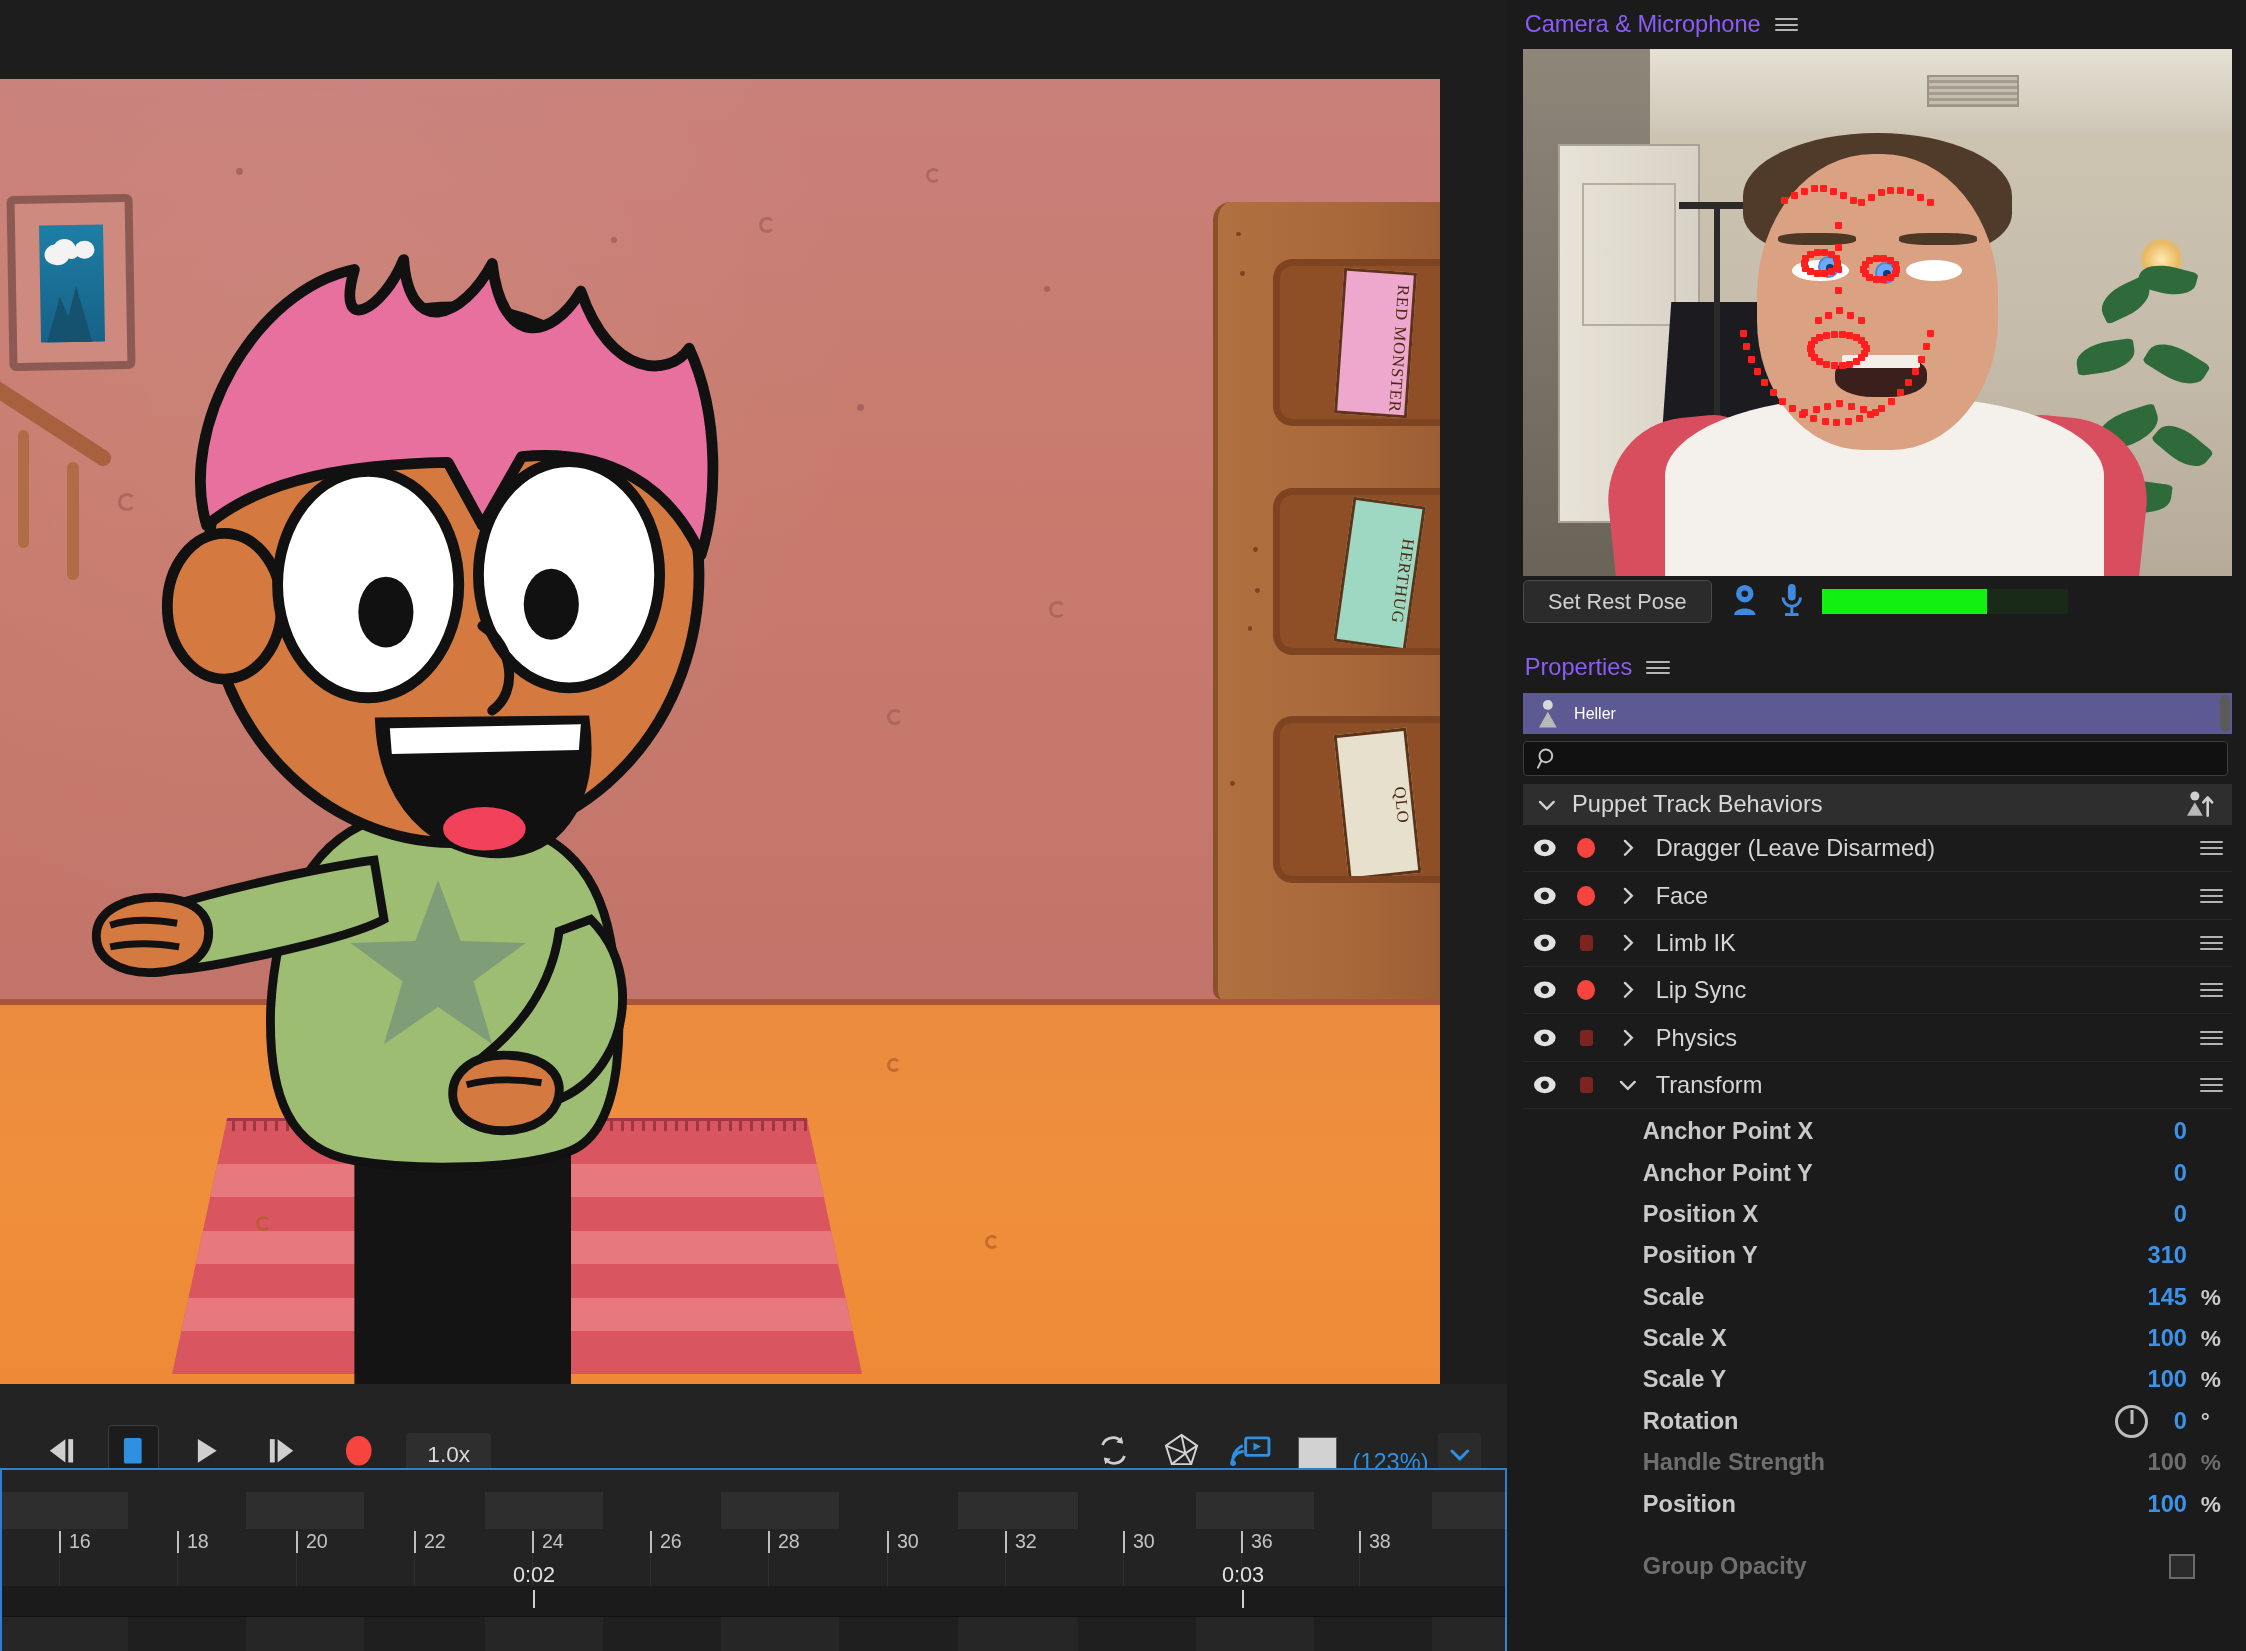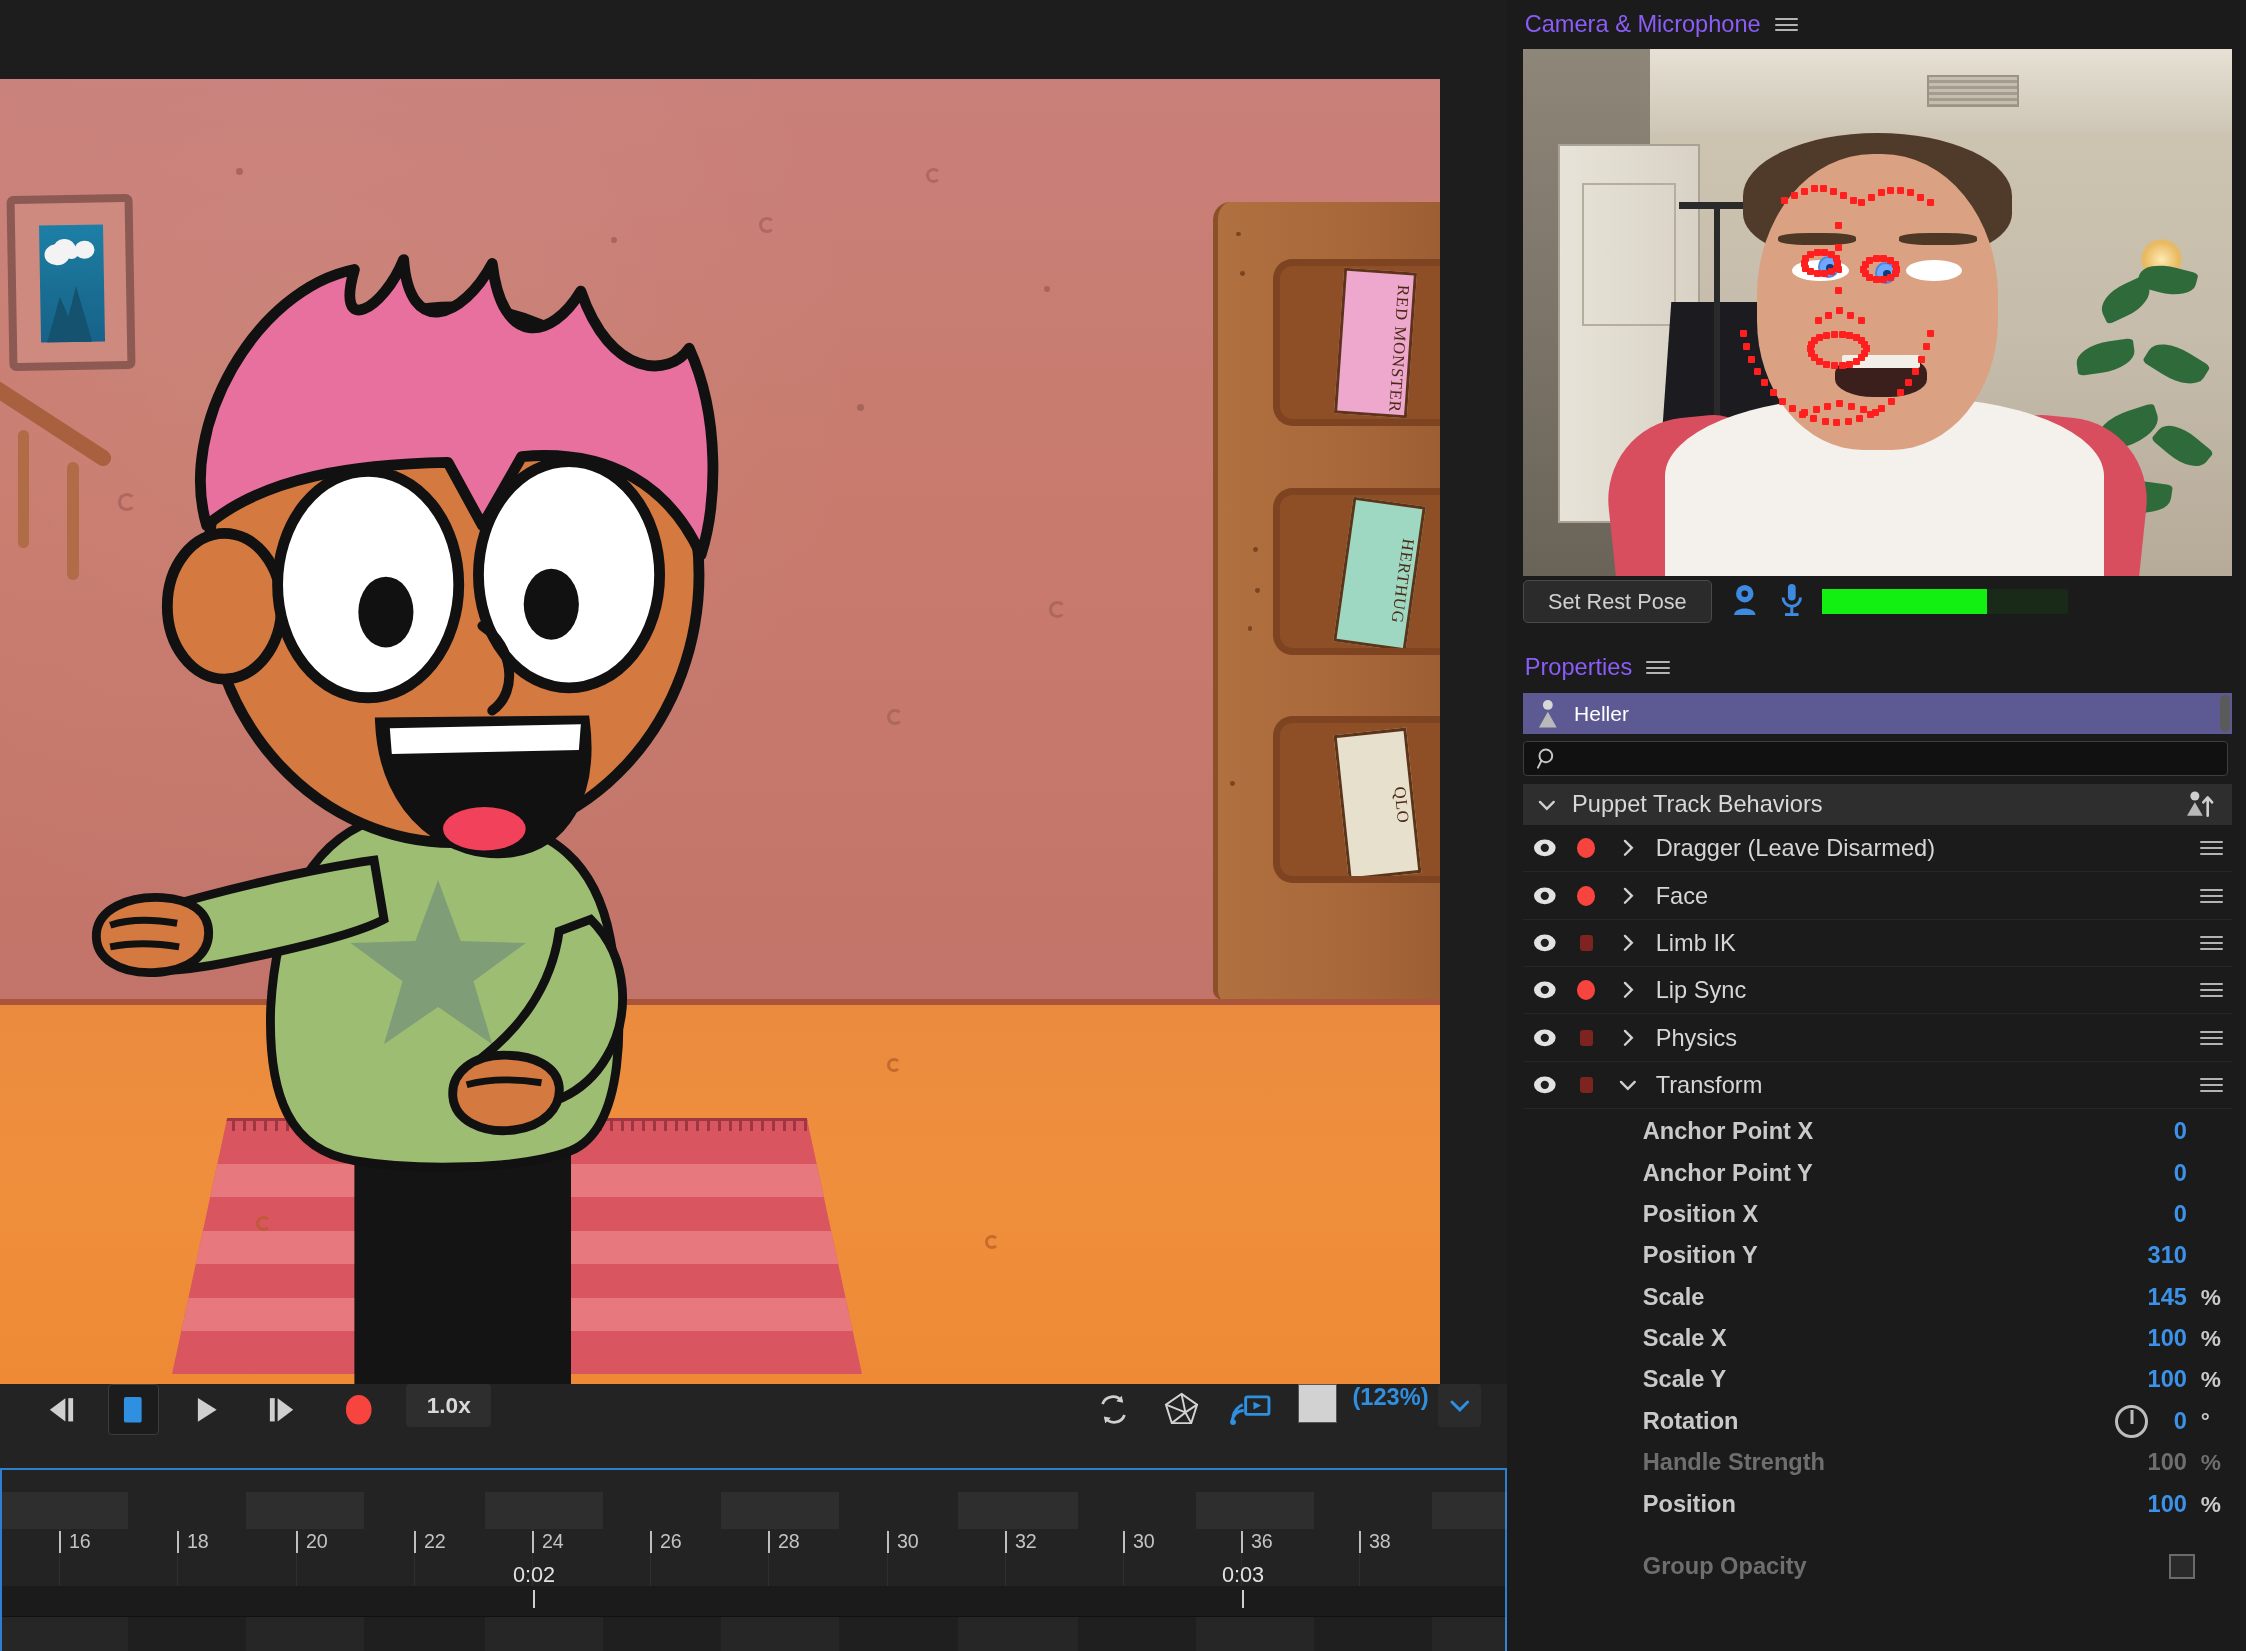--- a/index.html
+++ b/index.html
@@ -95,21 +95,21 @@
     text-align:center; padding-top:7.9px; font-family:"Liberation Serif", serif;
     letter-spacing:1px;
   }
   .shelf-dot { position:absolute; width:4.9px; height:4.9px; background:#7a4520; border-radius:50%; }
   
   #character { position:absolute; left:59px; bottom:-7.9px; width:768px; height:1162px; }
 
   
   #playbar {
     position:absolute; left:0; top:1384px; width:1507px; height:92px;
-    background:#232323; display:flex; align-items:flex-start;font-weight:bold;
+    background:#232323; display:flex; align-items:flex-end;
   }
   .pb-btn {
     width:51px; height:51px; display:flex; align-items:center; justify-content:center;
     border-radius:3.9px; cursor:pointer;
   }
   .pb-btn.boxed { background:#1c1c1c; border:1px solid #3c3c3c; }
   .speed-box {
     min-width:85px; height:43px; background:#2e2e2e; border-radius:3.9px;
     display:flex; align-items:center; justify-content:center;
     font-size:22.7px; color:#d8d8d8; margin-left:21.7px; cursor:pointer;
@@ -233,21 +233,21 @@
   .meter { width:246px; height:25.6px; background:#1a2a18; border-radius:2px; position:relative;}
   .meter-fill { position:absolute; left:0; top:0; bottom:0; background:#12f012; }
 
   
   #props-head { position:absolute; left:0; top:642px; width:100%; height:51px; }
   #puppet-row {
     position:absolute; left:15.8px; top:693px; width:709px; height:41px;
     background:#5d5a93; display:flex; align-items:center; gap:15.8px; padding-left:13.8px;
     cursor:pointer;
   }
-  #puppet-row .pname { font-size:21px; color:#fff; }
+  #puppet-row .pname { font-size:16px; color:#fff; }
   #search-row {
     position:absolute; left:15.8px; top:741px; width:705px; height:35px;
     background:#111; border:1px solid #3e3e3e; border-radius:3.9px;
     display:flex; align-items:center; padding-left:11.8px; cursor:text;
   }
   #search-row input {
     background:transparent; border:none; outline:none; color:#d0d0d0;
     font-size:19.7px; flex:1; font-family:"Liberation Sans", sans-serif;
   }
   #ptb-head {

